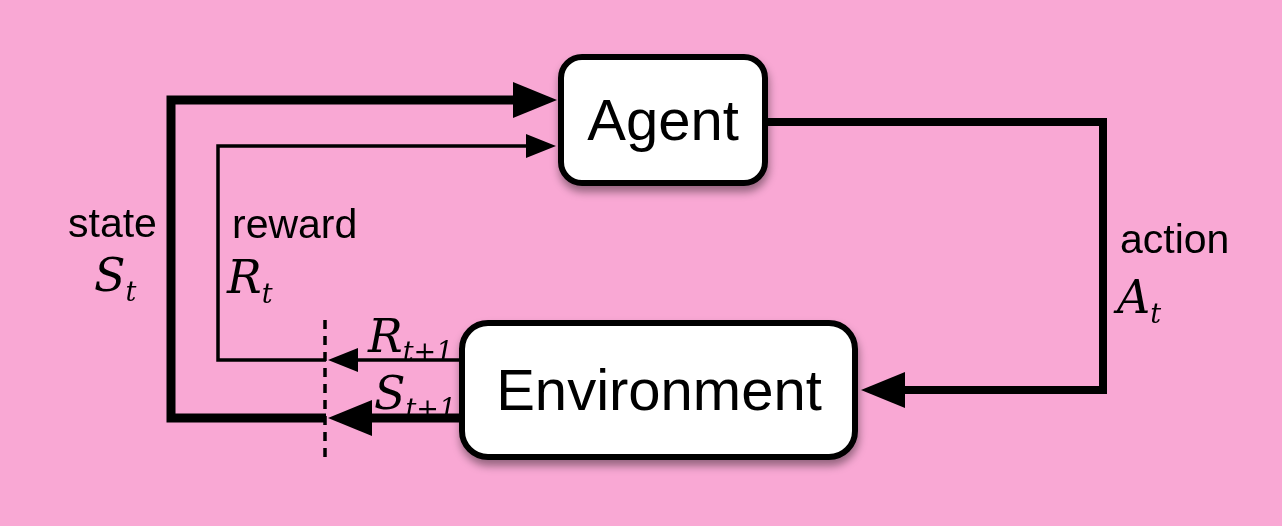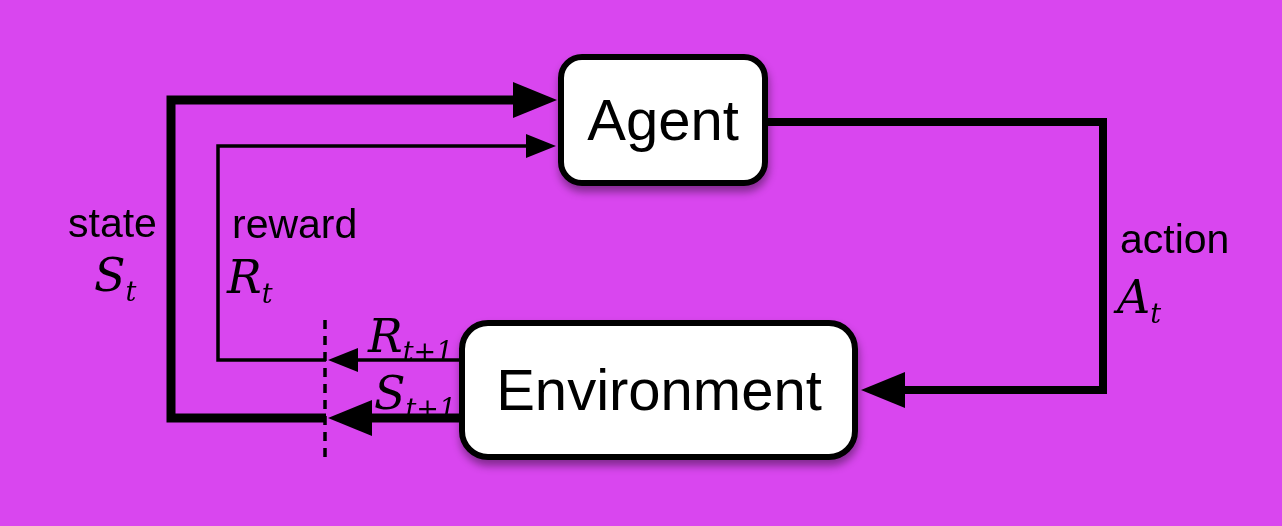--- a/index.html
+++ b/index.html
@@ -1,20 +1,20 @@
 <!DOCTYPE html>
 <html><head>
 <meta charset="utf-8">
 <style>
   html, body { margin: 0; padding: 0; background: #ffffff; }
   .stage {
     position: relative;
     width: 1282px;
     height: 526px;
-    background: #d946ef;
+    background: #f9a8d4;
     overflow: hidden;
   }
   svg { display: block; }
   .box {
     fill: #ffffff;
     stroke: #000000;
     stroke-width: 6;
   }
   .wire {
     fill: none;

